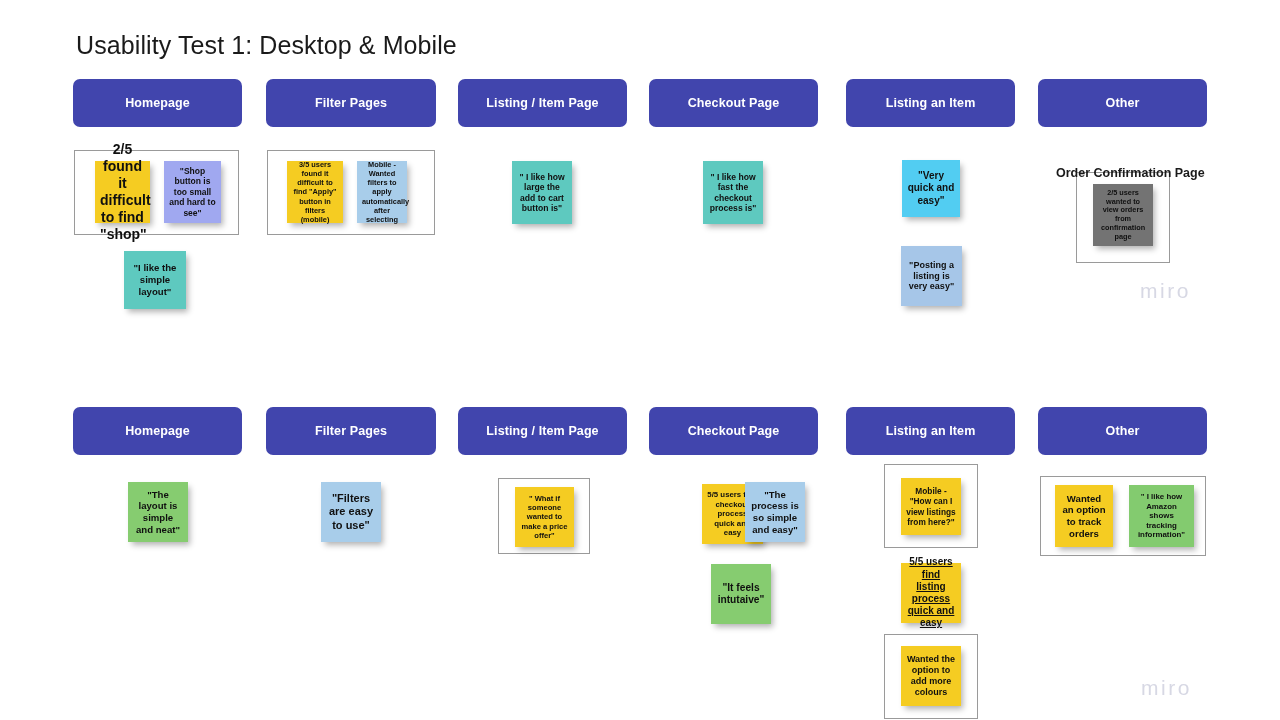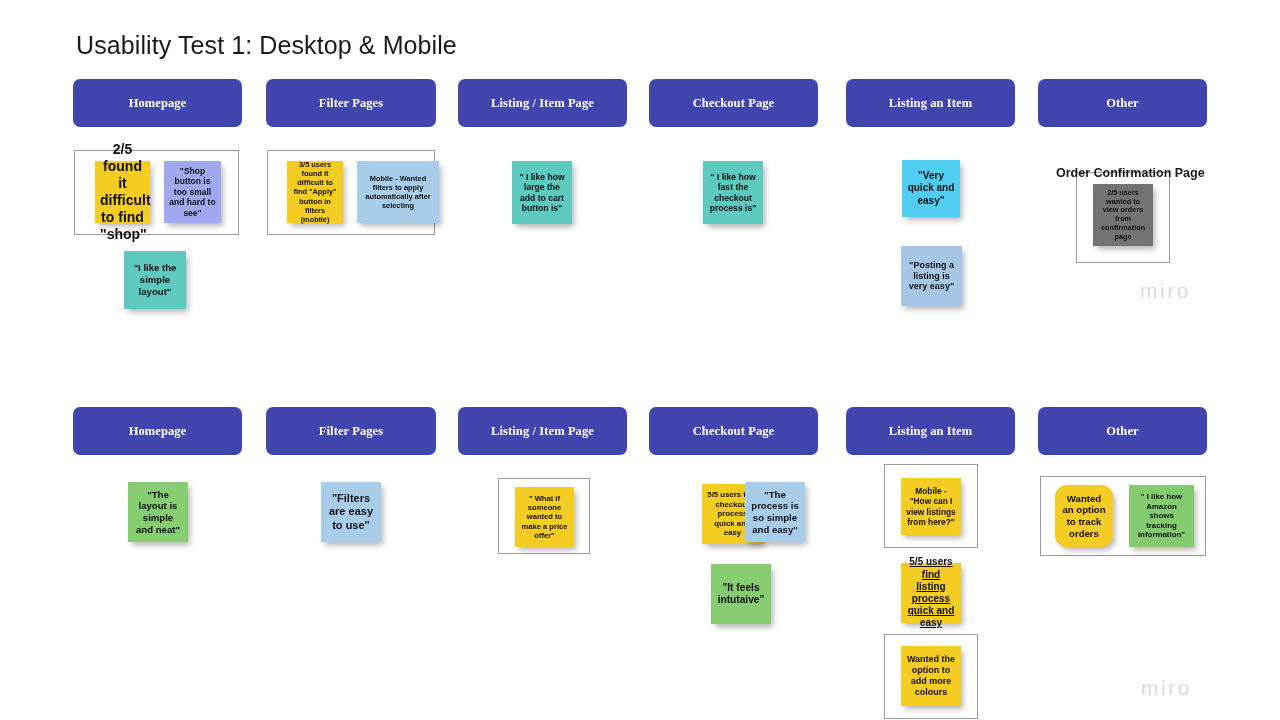--- a/index.html
+++ b/index.html
@@ -39,21 +39,20 @@
     display: flex;
     align-items: center;
     justify-content: center;
   }
   .col-header-label {
     color: #ffffff;
     font-size: 12.5px;
     font-weight: bold;
     letter-spacing: 0.1px;
     white-space: nowrap;
-    font-family: Liberation Serif, serif;
   }
 
   
   .frame {
     position: absolute;
     border: 1.5px solid #9a9a9a;
     background: #ffffff;
     box-sizing: border-box;
   }
 
@@ -129,21 +128,21 @@
     </div>
     <div class="note" style="left: 164px; top: 161px; width: 57px; height: 62px; background: rgb(160, 168, 240); font-size: 8.5px;">
       <span>"Shop button is too small and hard to see"</span>
     </div>
     <div class="note" style="left: 124px; top: 251px; width: 62px; height: 58px; background: rgb(94, 201, 191); font-size: 9.6px;">
       <span>"I like the simple layout"</span>
     </div>
     <div class="note" style="left: 287px; top: 161px; width: 56px; height: 62px; background: rgb(245, 204, 34); font-size: 7.4px;">
       <span>3/5 users found it difficult to find "Apply" button in filters (mobile)</span>
     </div>
-    <div class="note" style="left: 357px; top: 161px; width: 82px; height: 62px; background: rgb(168, 205, 234); font-size: 7.4px;">
+    <div class="note" style="left: 357px; top: 161px; width: 50px; height: 62px; background: rgb(168, 205, 234); font-size: 7.4px;">
       <span>Mobile - Wanted filters to apply automatically after selecting</span>
     </div>
     <div class="note" style="left: 512px; top: 161px; width: 60px; height: 63px; background: rgb(94, 201, 191); font-size: 8.6px;">
       <span>" I like how large the add to cart button is"</span>
     </div>
     <div class="note" style="left: 703px; top: 161px; width: 60px; height: 63px; background: rgb(94, 201, 191); font-size: 8.6px;">
       <span>" I like how fast the checkout process is"</span>
     </div>
     <div class="note" style="left: 902px; top: 160px; width: 58px; height: 57px; background: rgb(82, 205, 242); font-size: 10px;">
       <span>"Very quick and easy"</span>
@@ -196,21 +195,21 @@
     </div>
     <div class="note" style="left: 901px; top: 478px; width: 60px; height: 57px; background: rgb(245, 204, 34); font-size: 8.3px;">
       <span>Mobile - "How can I view listings from here?"</span>
     </div>
     <div class="note" style="left: 901px; top: 563px; width: 60px; height: 60px; background: rgb(245, 204, 34); font-size: 10px; text-decoration: underline;">
       <span>5/5 users find listing process quick and easy</span>
     </div>
     <div class="note" style="left: 901px; top: 646px; width: 60px; height: 60px; background: rgb(245, 204, 34); font-size: 9px;">
       <span>Wanted the option to add more colours</span>
     </div>
-    <div class="note" style="left: 1055px; top: 485px; width: 58px; height: 62px; background: rgb(245, 204, 34); font-size: 9.6px; border-radius: 12px;">
+    <div class="note" style="left: 1055px; top: 485px; width: 58px; height: 62px; background: rgb(245, 204, 34); font-size: 9.6px;">
       <span>Wanted an option to track orders</span>
     </div>
     <div class="note" style="left: 1129px; top: 485px; width: 65px; height: 62px; background: rgb(131, 203, 111); font-size: 7.9px;">
       <span>" I like how Amazon shows tracking information"</span>
     </div>
     <div class="watermark" style="left: 1140px; top: 279px;">miro</div>
     <div class="watermark" style="left: 1141px; top: 676px;">miro</div>
   </div>
 
 </body></html>

